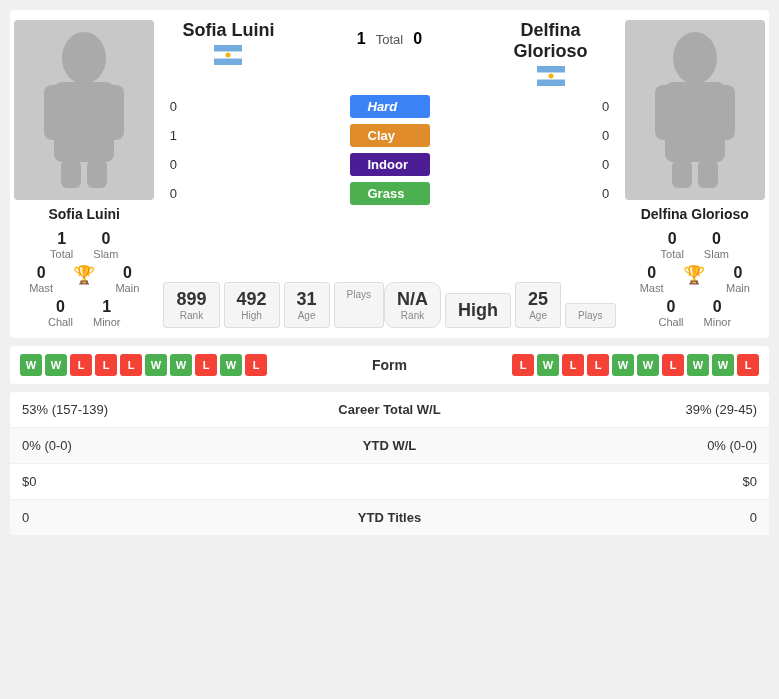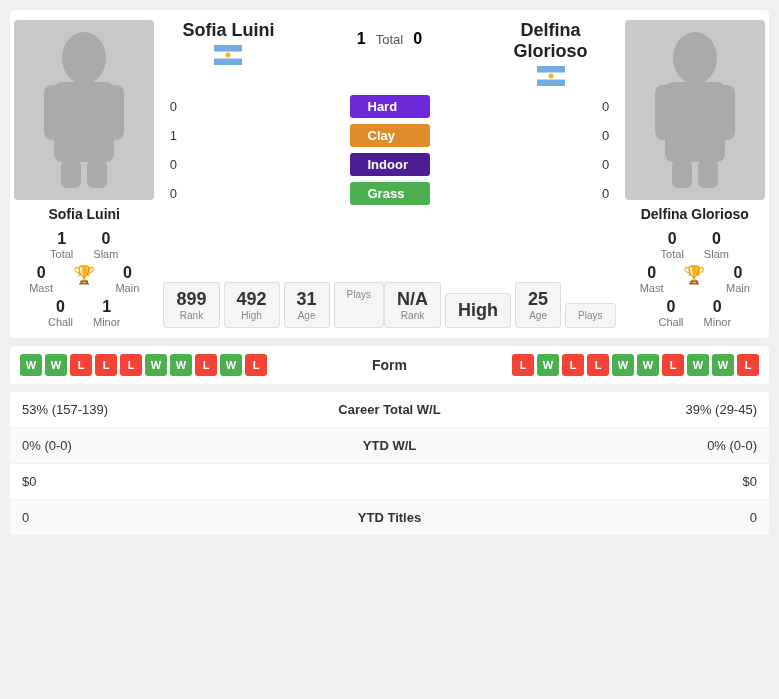--- a/index.html
+++ b/index.html
@@ -63,21 +63,21 @@
     .surface-btn {
       display: inline-block;
       padding: 4px 18px;
       border-radius: 3px;
       color: #fff;
       font-size: 13px;
       font-weight: bold;
       min-width: 80px;
     }
 
-    .btn-hard { background: #6d28d9; }
+    .btn-hard { background: #3b82f6; font-style: italic; }
     .btn-clay { background: #e08c2a; }
     .btn-indoor { background: #4c1d95; }
     .btn-grass { background: #4caf50; }
 
     
     .form-section {
       background: #fff;
       border-radius: 4px;
       margin-bottom: 8px;
       padding: 8px 10px;
@@ -261,21 +261,21 @@
 
     .inner-stat-label {
       font-size: 10px;
       color: #888;
     }
 
     
     .na-rank-box {
       background: #f5f5f5;
       border: 1px solid #ddd;
-      border-radius: 3px;
+      border-radius: 10px;
       text-align: center;
       padding: 6px 12px;
     }
 
     
     .player-bottom-stats {
       display: flex;
       flex-direction: column;
       align-items: center;
       width: 100%;

